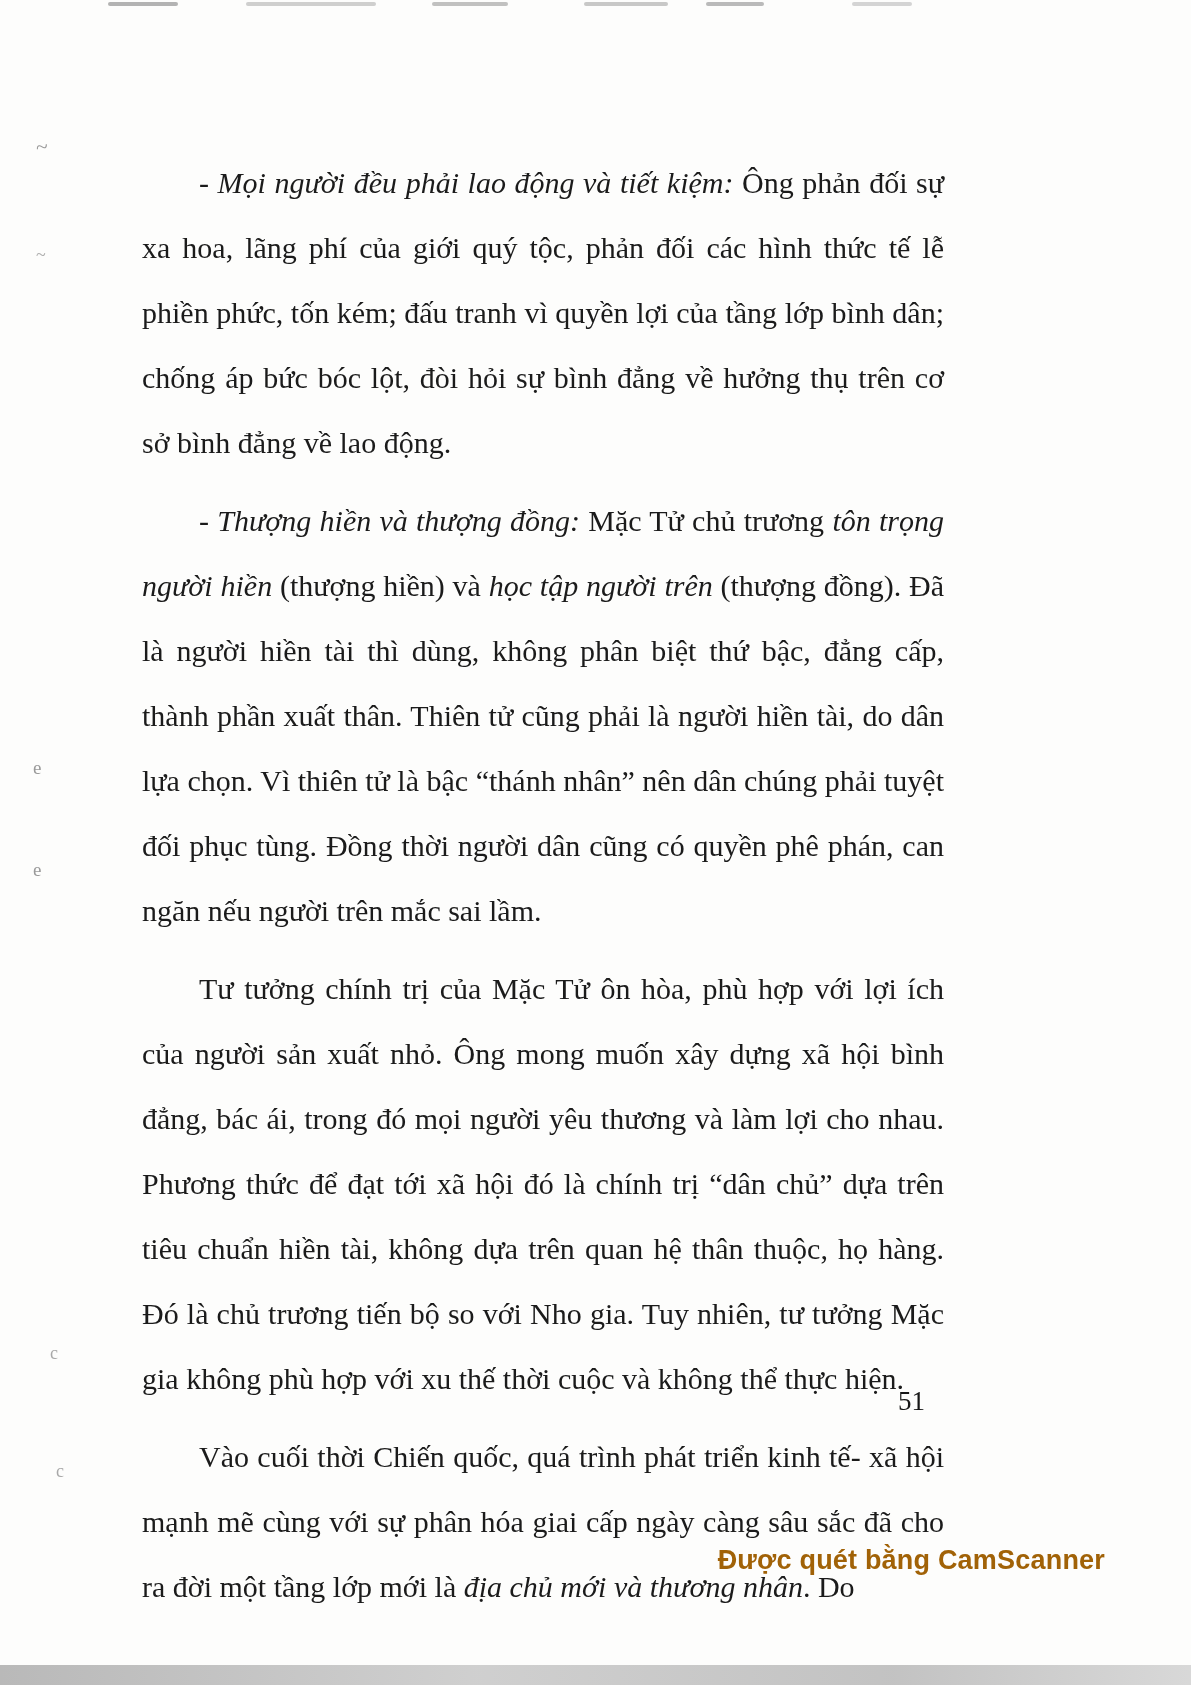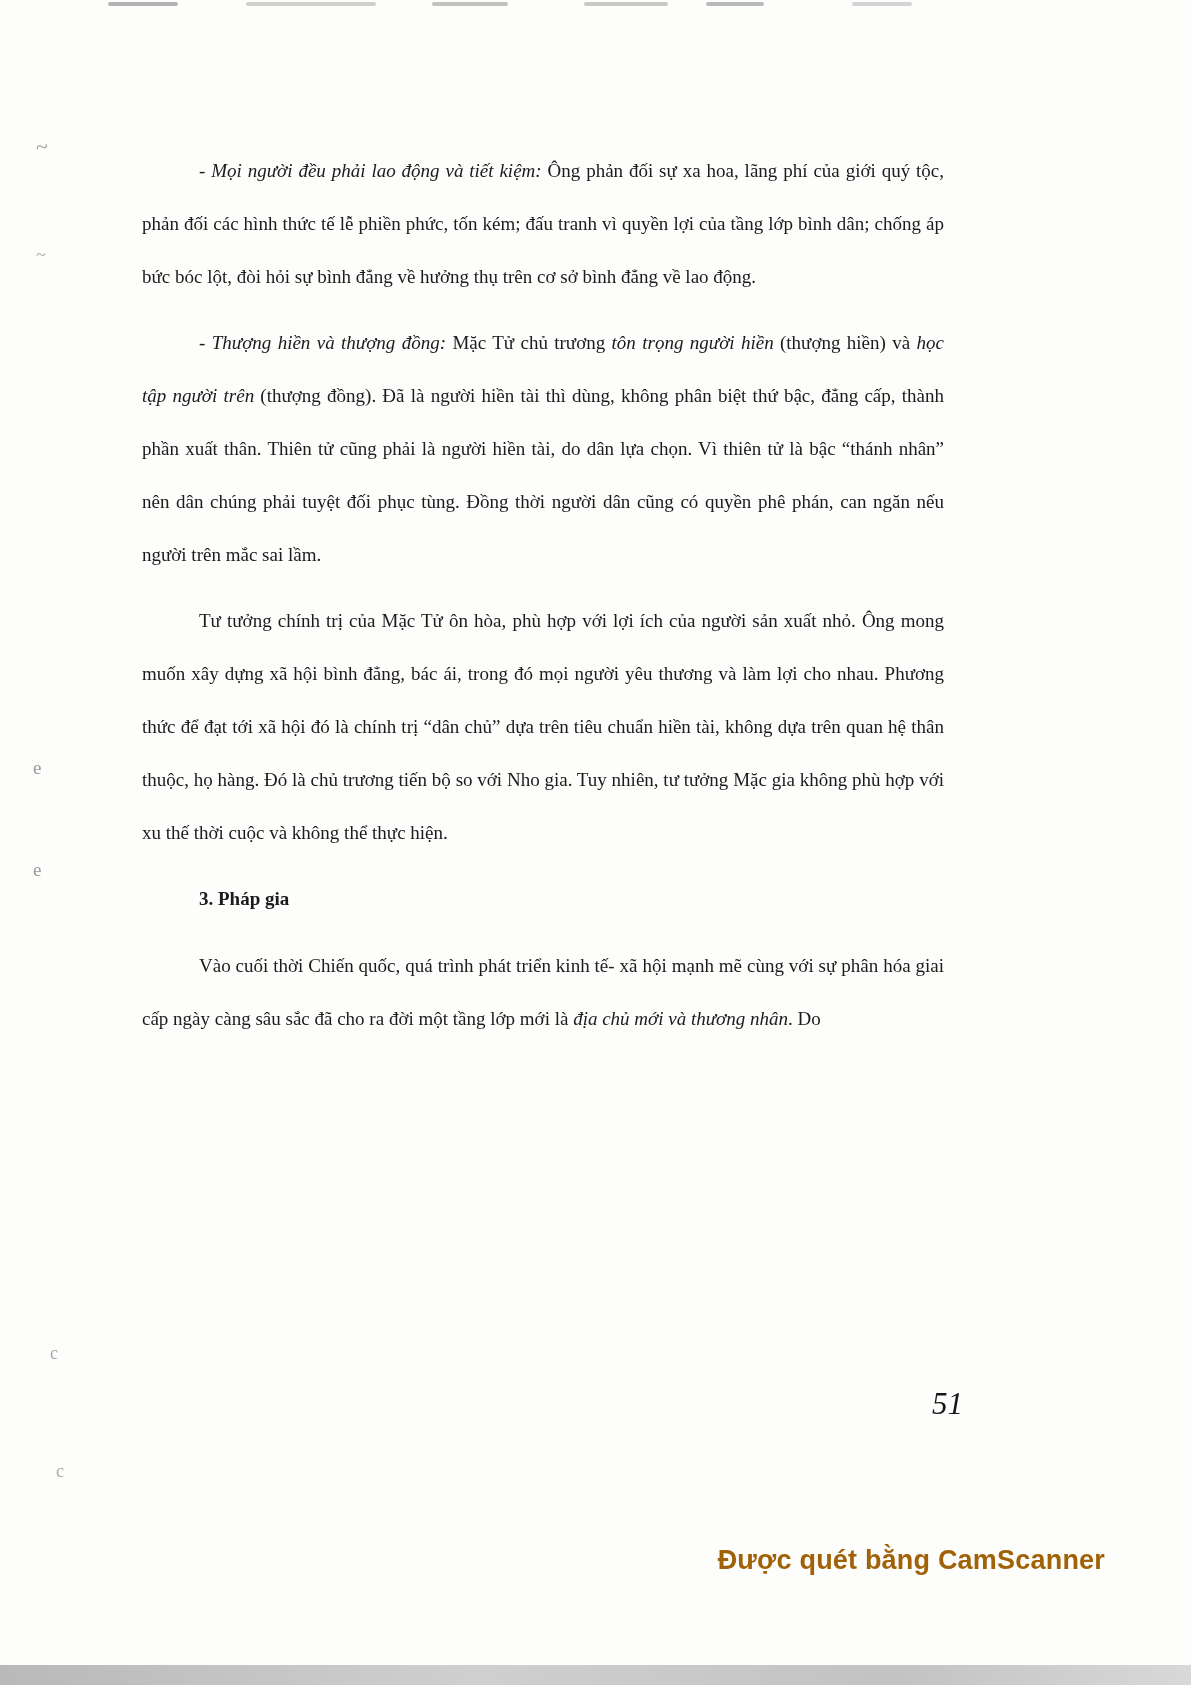--- a/index.html
+++ b/index.html
@@ -42,41 +42,40 @@
   .mark.m1 { left: 36px;  top: 136px;  transform: rotate(-8deg); }
   .mark.m2 { left: 36px;  top: 246px;  font-size: 18px; opacity: .8; }
   .mark.m3 { left: 33px;  top: 758px;  font-size: 19px; }
   .mark.m4 { left: 33px;  top: 860px;  font-size: 19px; }
   .mark.m5 { left: 50px;  top: 1344px; font-size: 18px; opacity: .85; }
   .mark.m6 { left: 56px;  top: 1462px; font-size: 18px; opacity: .85; }
 
   
   .text-block {
     position: absolute;
-    left: 142px; top: 144px;
+    left: 142px; top: 150px;
     width: 802px;
     color: #1b1b1b;
-    font-size: 19px;
-    line-height: 53px;
+    font-size: 30px;
+    line-height: 65px;
     text-align: justify;
   }
   .para { text-indent: 57px; margin-bottom: 13px; }
   .it { font-style: italic; }
   .heading {
     font-weight: bold;
     text-indent: 57px;
     margin: 4px 0 14px 0;
   }
 
   .page-number {
     position: absolute;
-    left: 932px; top: 1386px;
-    font-size: 31px;
+    left: 898px; top: 1386px;
+    font-size: 27px;
     color: #161616;
-    font-style: italic;
   }
 
   .footer {
     position: absolute;
     right: 86px; top: 1545px;
     font-family: "Liberation Sans", sans-serif;
     font-size: 27px;
     font-weight: 600;
     color: #a16207;
     letter-spacing: .2px;
@@ -105,21 +104,20 @@
 
   <div class="text-block">
 
     <p class="para"><span class="it">- Mọi người đều phải lao động và tiết kiệm:</span><span> Ông phản đối sự xa hoa, lãng phí của giới quý tộc, phản đối các hình thức tế lễ phiền phức, tốn kém; đấu tranh vì quyền lợi của tầng lớp bình dân; chống áp bức bóc lột, đòi hỏi sự bình đẳng về hưởng thụ trên cơ sở bình đẳng về lao động.</span></p>
 
     <p class="para"><span class="it">- Thượng hiền và thượng đồng:</span><span> Mặc Tử chủ trương </span><span class="it">tôn trọng người hiền</span><span> (thượng hiền) và </span><span class="it">học tập người trên</span><span> (thượng đồng). Đã là người hiền tài thì dùng, không phân biệt thứ bậc, đẳng cấp, thành phần xuất thân. Thiên tử cũng phải là người hiền tài, do dân lựa chọn. Vì thiên tử là bậc “thánh nhân” nên dân chúng phải tuyệt đối phục tùng. Đồng thời người dân cũng có quyền phê phán, can ngăn nếu người trên mắc sai lầm.</span></p>
 
 
     <p class="para"><span>Tư tưởng chính trị của Mặc Tử ôn hòa, phù hợp với lợi ích của người sản xuất nhỏ. Ông mong muốn xây dựng xã hội bình đẳng, bác ái, trong đó mọi người yêu thương và làm lợi cho nhau. Phương thức để đạt tới xã hội đó là chính trị “dân chủ” dựa trên tiêu chuẩn hiền tài, không dựa trên quan hệ thân thuộc, họ hàng. Đó là chủ trương tiến bộ so với Nho gia. Tuy nhiên, tư tưởng Mặc gia không phù hợp với xu thế thời cuộc và không thể thực hiện.</span></p>
 
-    <p class="heading">3. Pháp gia</p>
 
     <p class="para"><span>Vào cuối thời Chiến quốc, quá trình phát triển kinh tế- xã hội mạnh mẽ cùng với sự phân hóa giai cấp ngày càng sâu sắc đã cho ra đời một tầng lớp mới là </span><span class="it">địa chủ mới và thương nhân</span><span>. Do</span></p>
 
   </div>
 
   <div class="page-number">51</div>
 
   <div class="footer">Được quét bằng CamScanner</div>
 
   <div class="bottom-edge"></div>

